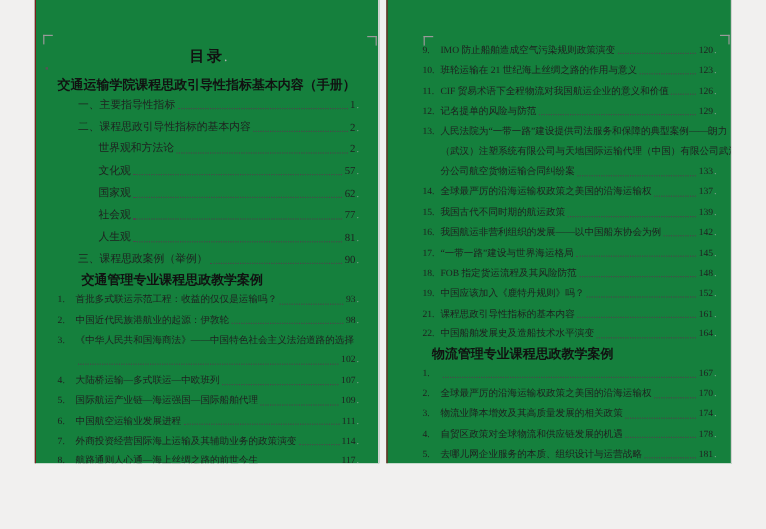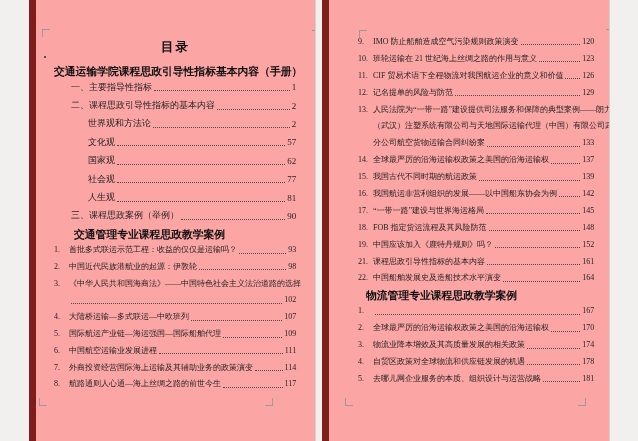--- a/index.html
+++ b/index.html
@@ -4,22 +4,22 @@
 <style>
   html,body{margin:0;padding:0;}
   body{
     width:638px;height:441px;
     background:#f1f0ef;
     position:relative;overflow:hidden;
     font-family:"Liberation Serif","DejaVu Serif",serif;
     color:#1f1f1f;
   }
   .page{
-    position:absolute;top:0;height:441px;background:#fca5a5;
-    border-left:7px solid #7f1d1d;border-right:1px solid #d2d1d0;
+    position:absolute;top:0;height:386px;background:#15803d;
+    border-left:1px solid #7f1d1d;border-right:1px solid #d2d1d0;
     box-sizing:border-box;overflow:hidden;
   }
   .page-left{left:29px;width:287px;}
   .page-right{left:322px;width:288px;}
   .content{position:relative;height:100%;box-sizing:border-box;}
   .page-left  .content{padding:41px 16px 0 18px;}
   .page-right .content{padding:33px 12px 0 17px;}
 
   .doc-title{
     text-align:center;font-weight:bold;font-size:12.5px;line-height:13px;

